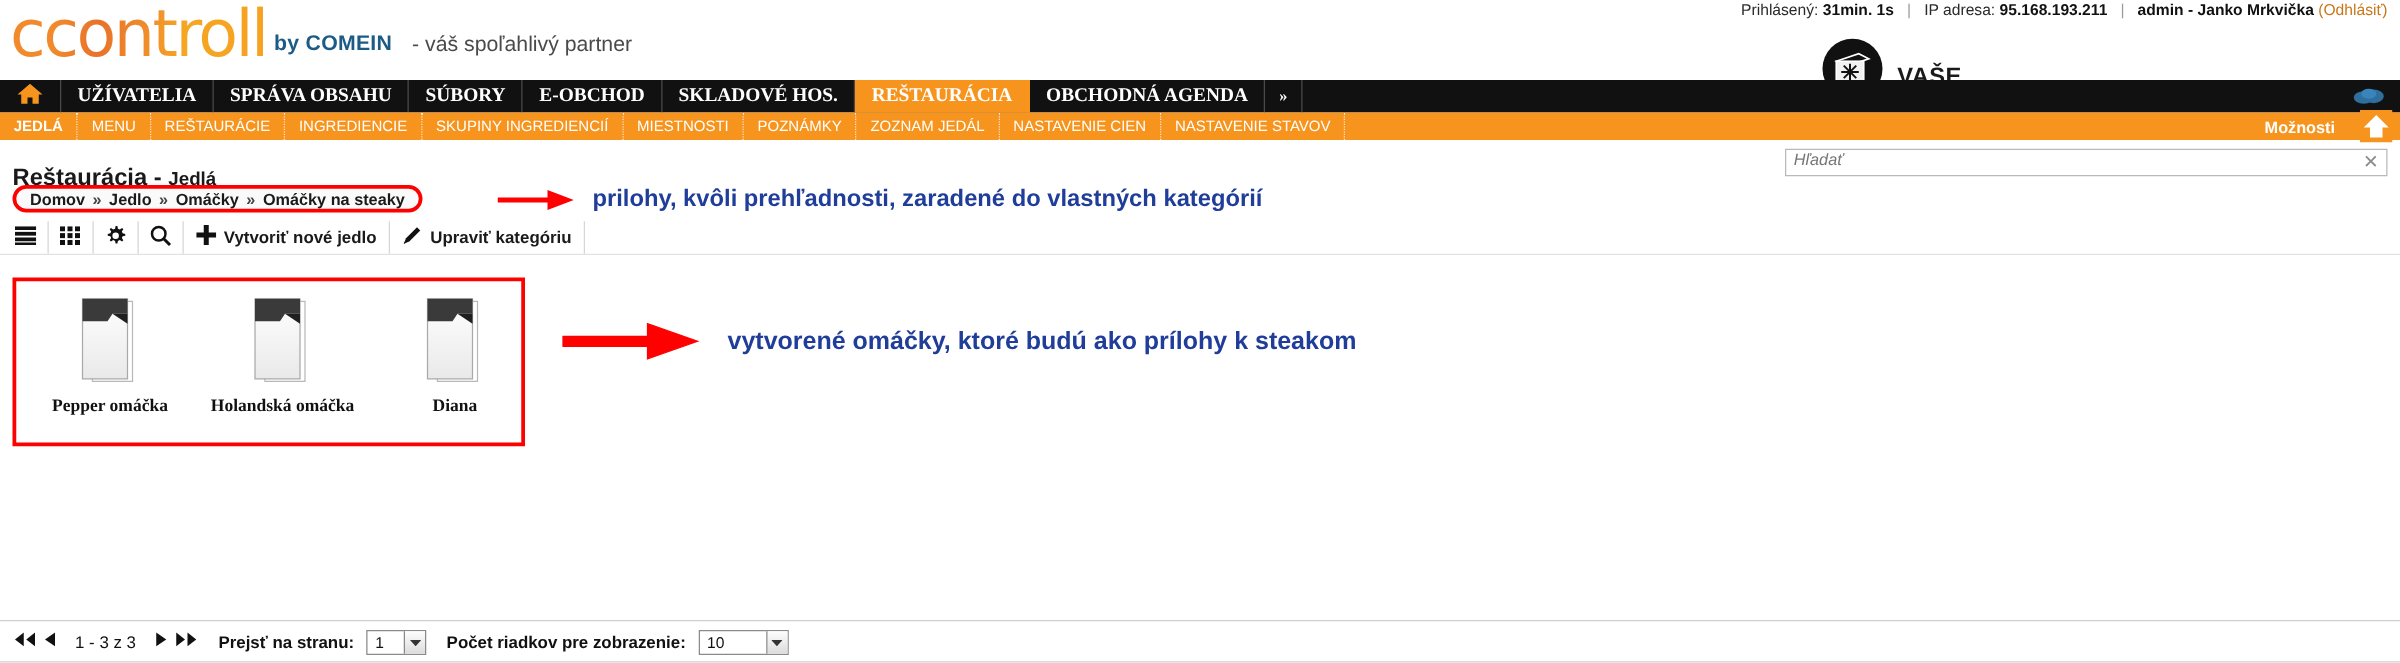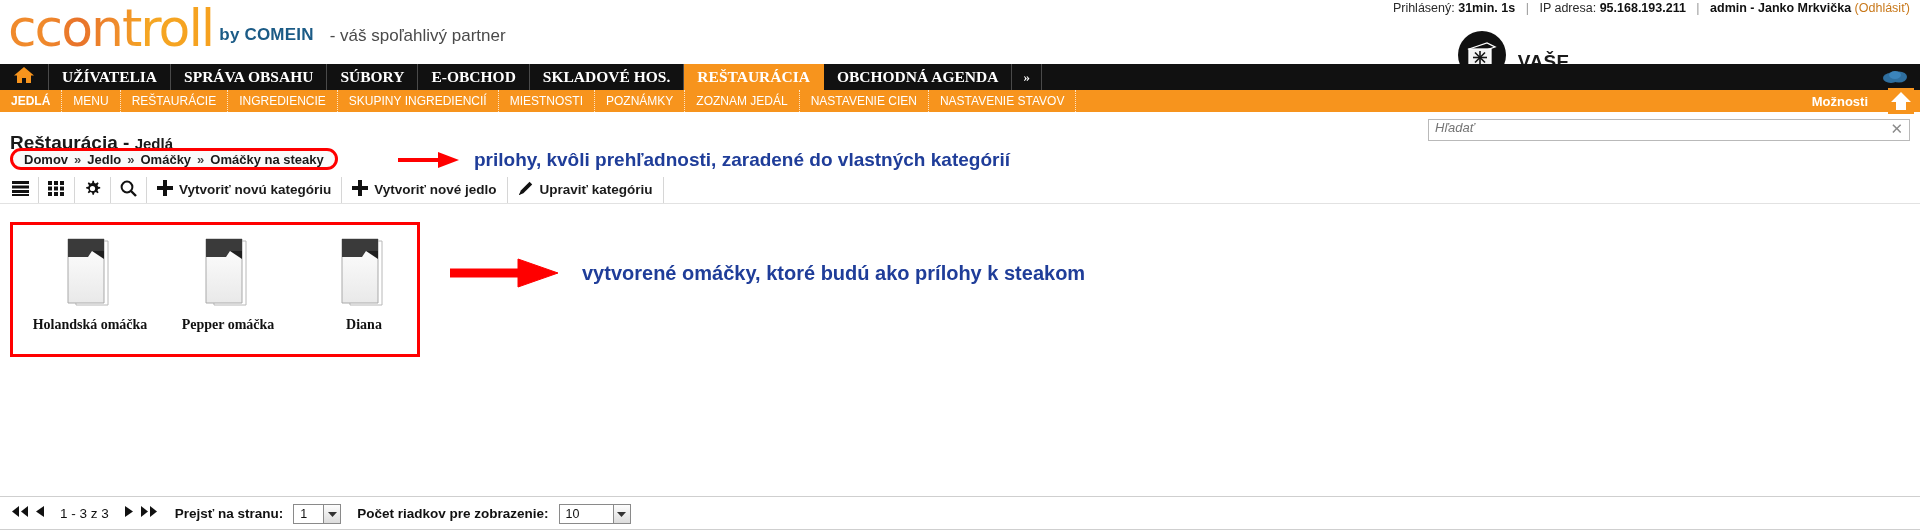--- a/index.html
+++ b/index.html
@@ -420,45 +420,48 @@
       </svg>
     </span>
   </div>
   <div class="tb-btn">
     <span>
       <svg width="16" height="16" viewBox="0 0 16 16">
         <rect x="6" y="0" width="4" height="16" fill="#111"></rect>
         <rect x="0" y="6" width="16" height="4" fill="#111"></rect>
       </svg>
     </span>
-    <span>Vytvoriť novú kategóriu</span>
-  </div>
-  <div class="tb-btn">
-    <span>
-      <svg width="16" height="16" viewBox="0 0 16 16">
-        <rect x="6" y="0" width="4" height="16" fill="#111"></rect>
-        <rect x="0" y="6" width="16" height="4" fill="#111"></rect>
-      </svg>
-    </span>
     <span>Vytvoriť nové jedlo</span>
   </div>
   <div class="tb-btn">
     <span>
       <svg width="16" height="16" viewBox="0 0 16 16">
         <path d="M1 15 L2.8 10.6 L11.6 1.8 L14.2 4.4 L5.4 13.2 Z" fill="#111"></path>
         <path d="M1 15 L2.4 14.4 L1.6 13.6 Z" fill="#111"></path>
       </svg>
     </span>
     <span>Upraviť kategóriu</span>
   </div>
 </div>
 
 <div class="content">
 
   <div class="files-box">
+
+    <div class="file-item">
+      <span>
+        <svg width="56" height="72" viewBox="0 0 56 72">
+          <path d="M10 4 L46 4 L46 68 L14 68 Z" fill="#ffffff" stroke="#b8b8b8" stroke-width="1"></path>
+          <path d="M6 2 L42 2 L42 66 L6 66 Z" fill="url(#pg1)" stroke="#a9a9a9" stroke-width="1"></path>
+          <path d="M6 2 L42 2 L42 14 L30 14 L26 20 L6 20 Z" fill="#3a3a3a"></path>
+          <path d="M30 14 L42 14 L42 22 Z" fill="#1f1f1f"></path>
+        </svg>
+      </span>
+      <span class="file-label">Pepper omáčka</span>
+    </div>
 
     <div class="file-item">
       <span>
         <svg width="56" height="72" viewBox="0 0 56 72">
           <path d="M10 4 L46 4 L46 68 L14 68 Z" fill="#ffffff" stroke="#b8b8b8" stroke-width="1"></path>
           <linearGradient id="pg1" x1="0" y1="0" x2="0" y2="1">
             <stop offset="0" stop-color="#ffffff"></stop>
               <stop offset="1" stop-color="#e9e9e9"></stop>
           </linearGradient>
           <path d="M6 2 L42 2 L42 66 L6 66 Z" fill="url(#pg1)" stroke="#a9a9a9" stroke-width="1"></path>
@@ -471,32 +474,20 @@
 
     <div class="file-item">
       <span>
         <svg width="56" height="72" viewBox="0 0 56 72">
           <path d="M10 4 L46 4 L46 68 L14 68 Z" fill="#ffffff" stroke="#b8b8b8" stroke-width="1"></path>
           <path d="M6 2 L42 2 L42 66 L6 66 Z" fill="url(#pg1)" stroke="#a9a9a9" stroke-width="1"></path>
           <path d="M6 2 L42 2 L42 14 L30 14 L26 20 L6 20 Z" fill="#3a3a3a"></path>
           <path d="M30 14 L42 14 L42 22 Z" fill="#1f1f1f"></path>
         </svg>
       </span>
-      <span class="file-label">Pepper omáčka</span>
-    </div>
-
-    <div class="file-item">
-      <span>
-        <svg width="56" height="72" viewBox="0 0 56 72">
-          <path d="M10 4 L46 4 L46 68 L14 68 Z" fill="#ffffff" stroke="#b8b8b8" stroke-width="1"></path>
-          <path d="M6 2 L42 2 L42 66 L6 66 Z" fill="url(#pg1)" stroke="#a9a9a9" stroke-width="1"></path>
-          <path d="M6 2 L42 2 L42 14 L30 14 L26 20 L6 20 Z" fill="#3a3a3a"></path>
-          <path d="M30 14 L42 14 L42 22 Z" fill="#1f1f1f"></path>
-        </svg>
-      </span>
       <span class="file-label">Diana</span>
     </div>
   </div>
 
   <div class="annot2">
     <span class="arrow-lg">
       <svg width="110" height="34" viewBox="0 0 110 34">
         <path d="M0 13 L68 13 L68 3 L108 17 L68 31 L68 21 L0 21 Z" fill="#ff0000" stroke="#ff0000" stroke-width="1"></path>
       </svg>
     </span>

